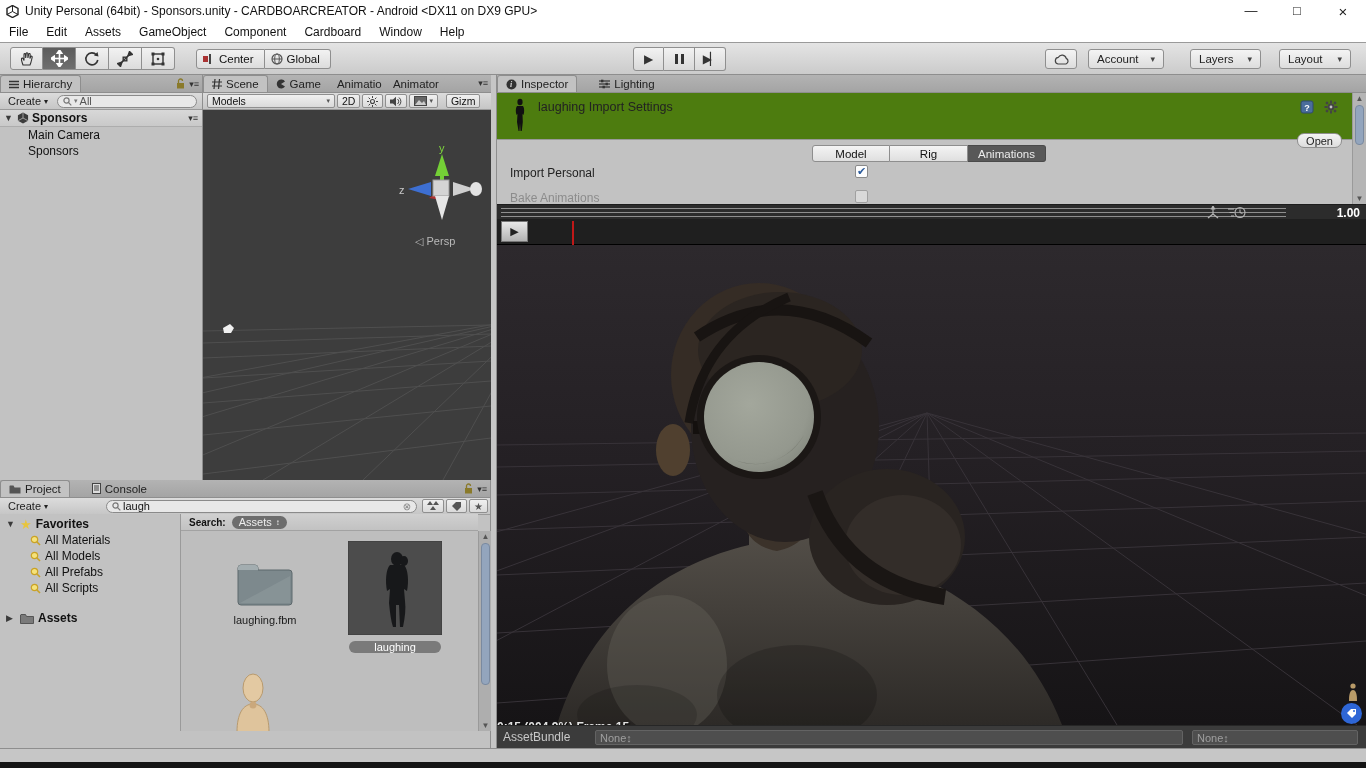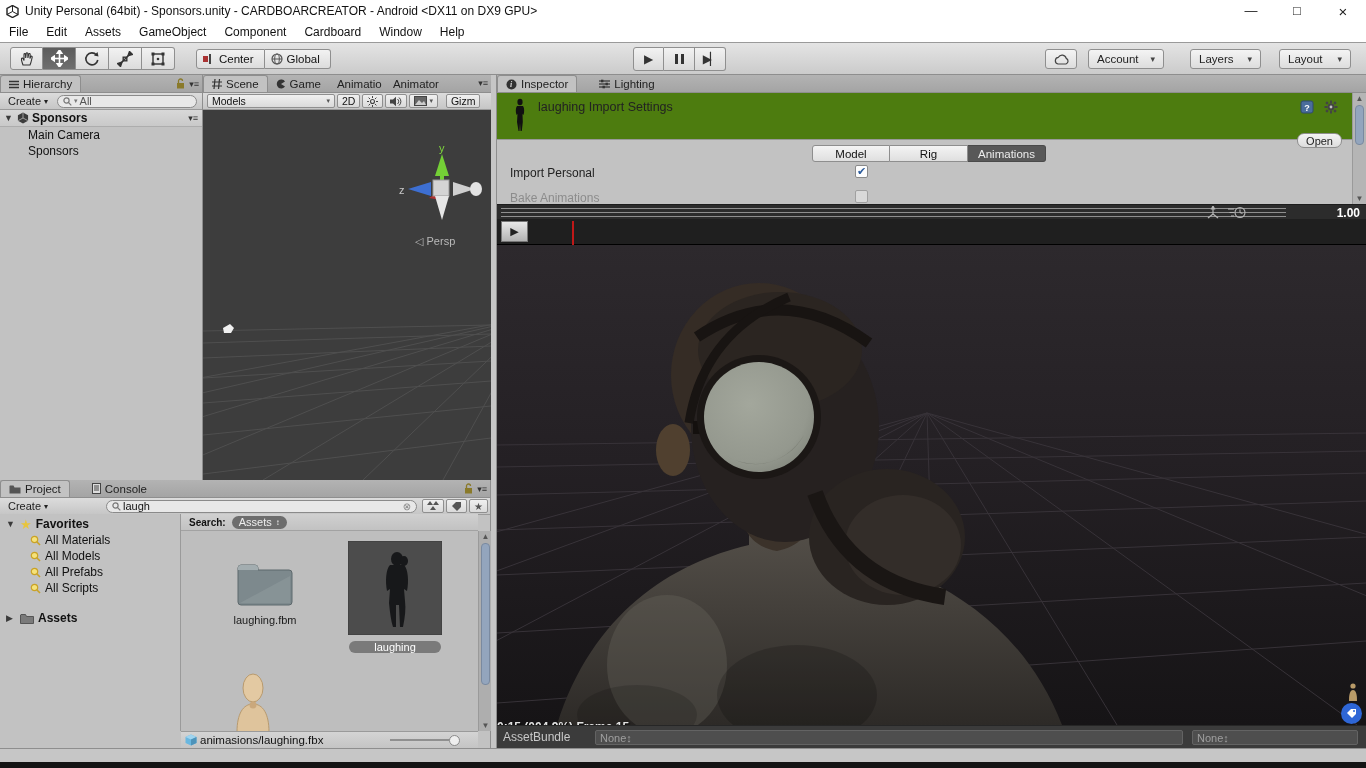--- a/index.html
+++ b/index.html
@@ -807,30 +807,16 @@
       </div>
     </div>
 
     <div id="proj-scroll">
       <span class="scrollarrow" style="top:1px;">▲</span>
       <div class="scrollthumb" style="top:12px; height:142px;"></div>
       <span class="scrollarrow" style="bottom:1px;">▼</span>
     </div>
   </div>
 
-  <div id="proj-status">
-    <span class="icon">
-        <svg width="12" height="12" viewBox="0 0 12 12">
-          <polygon points="6,0.5 11.5,3 11.5,9 6,11.5 0.5,9 0.5,3" fill="#69b7e0"></polygon>
-          <polygon points="6,0.5 11.5,3 6,5.5 0.5,3" fill="#9fd4ef"></polygon>
-          <polygon points="6,5.5 11.5,3 11.5,9 6,11.5" fill="#4d93ba"></polygon>
-        </svg>
-      </span>
-    <span>animasions/laughing.fbx</span>
-    <div id="size-slider">
-      <div class="track"></div>
-      <div class="knob"></div>
-    </div>
-  </div>
 </div>
 
 <div class="abs" id="statusbar"></div>
 <div class="abs" id="bottomstrip"></div>
 
 </body></html>

